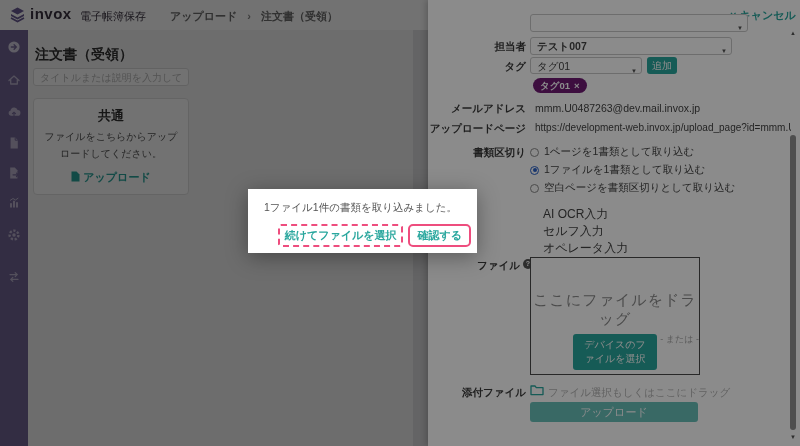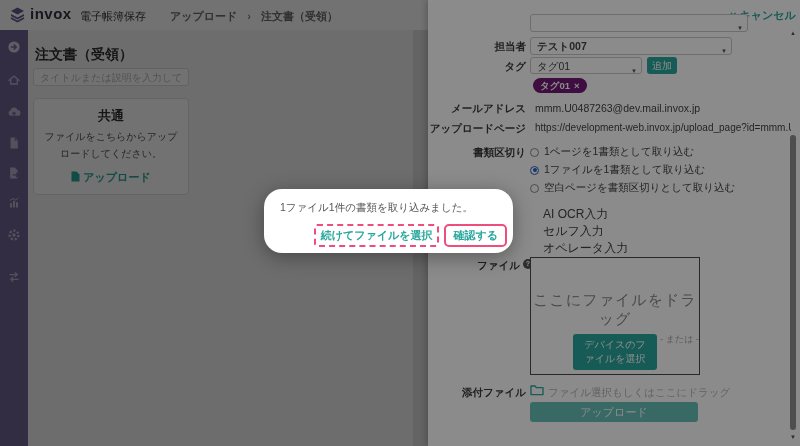--- a/index.html
+++ b/index.html
@@ -64,21 +64,21 @@
   .drop-or { position:absolute; top:59px; width:100%; text-align:right; font-size:9px; color:#a5a5a5;margin-top:16px; }
   .device-btn { position:absolute; top:76px; left:50%; transform:translateX(-50%); padding:4px 8px; font-size:10px; }
   .attach-ph { position:absolute; left:120px; top:386px; font-size:10.5px; color:#b3b3b3; }
   .upload-big { position:absolute; left:102px; top:402px; width:168px; height:20px; font-size:11px; opacity:.7; }
   .scrollbar { position:absolute; left:361px; top:28px; width:8px; height:414px; }
   .sb-arrow { position:absolute; left:0; width:8px; text-align:center; font-size:6px; color:#555; cursor:pointer; }
   .sb-thumb { position:absolute; left:1px; top:107px; width:6px; height:295px; border-radius:3px; background:#8f8f8f; cursor:grab; }
 
   
   .modal-overlay { position:absolute; inset:0; background:rgba(0,0,0,.455); z-index:4; }
-  .modal { position:absolute; left:264px; top:189px; width:249px; height:64px; background:#fff; border-radius:18px;
+  .modal { position:absolute; left:248px; top:189px; width:229px; height:64px; background:#fff; border-radius:0;
            z-index:5; box-shadow:0 4px 20px rgba(0,0,0,.35); }
   .modal-msg { position:absolute; left:16px; top:12px; font-size:10.5px; color:#555; }
   .modal-btns { position:absolute; right:6px; bottom:6px; display:flex; gap:5px; align-items:flex-end; }
   .mbtn { background:#fff; color:#2aa79e; font-size:11px; font-weight:bold; cursor:pointer;
           font-family:"Liberation Sans","DejaVu Sans",sans-serif; }
   .mbtn-continue { border:2px dashed #ee4d7e; border-radius:3px; padding:2px 5px; }
   .mbtn-confirm { border:2px solid #ee4d7e; border-radius:5px; padding:2px 7px; }
 </style>
 </head>
 <body>

